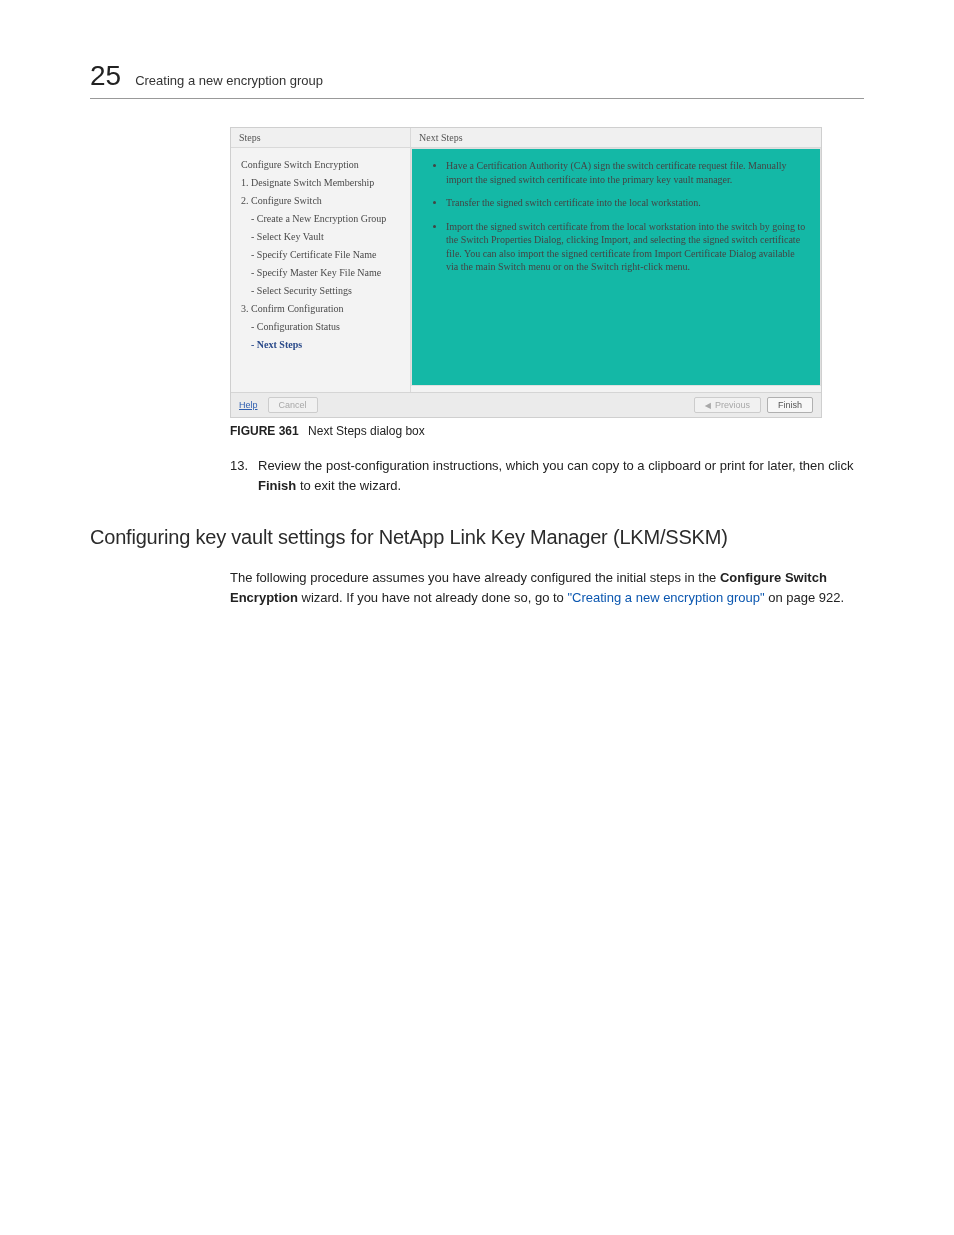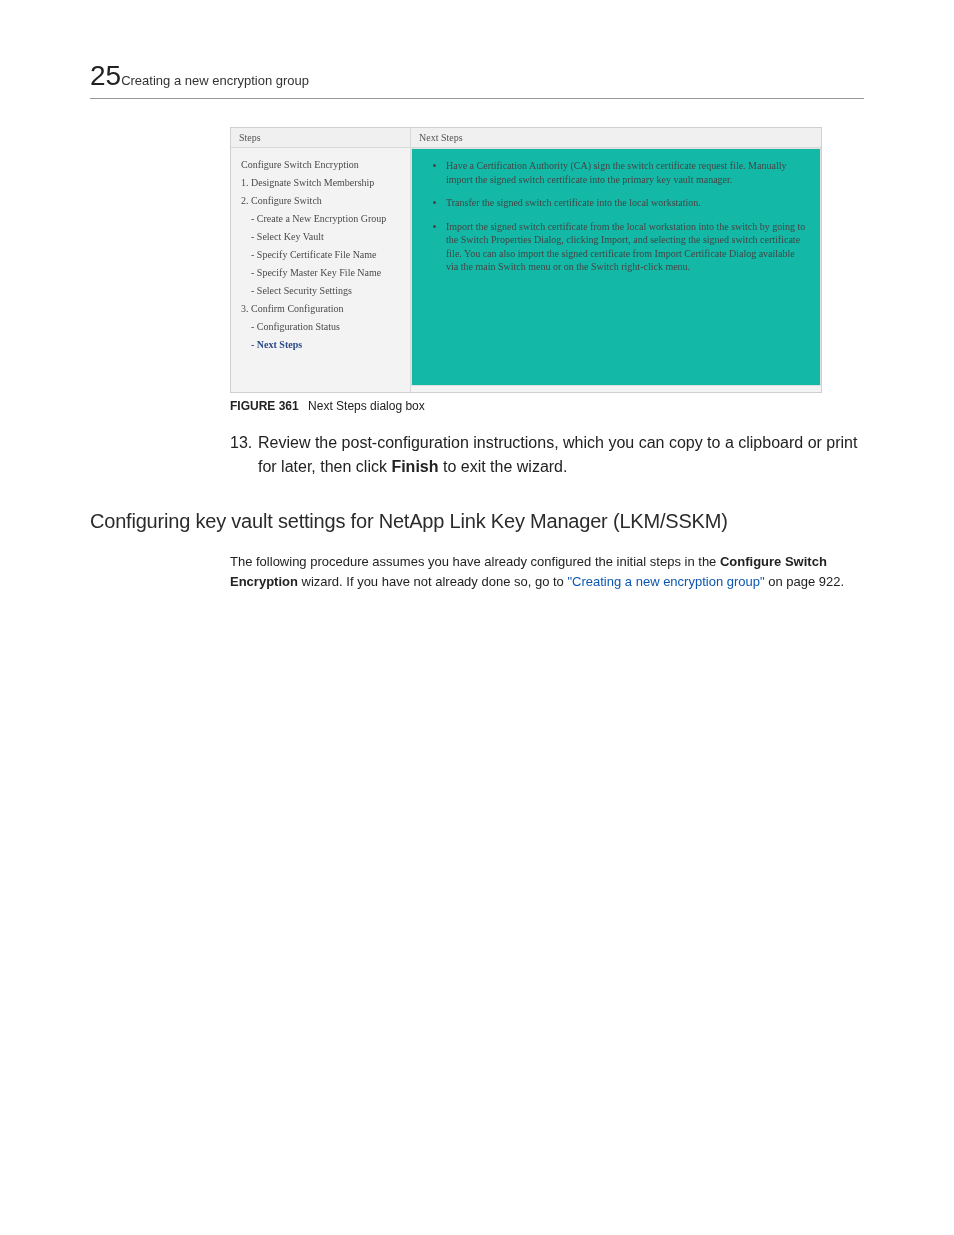--- a/index.html
+++ b/index.html
@@ -12,20 +12,21 @@
   .page {
     width: 954px;
     height: 1235px;
     box-sizing: border-box;
     padding: 60px 90px 60px 90px;
     position: relative;
   }
   .header-line {
     display: flex;
     align-items: baseline;
+    gap: 14px;
     border-bottom: 1px solid #999;
     padding-bottom: 6px;
     margin-bottom: 28px;
   }
   .chapter-number {
     font-size: 28px;
     font-weight: 300;
     color: #222;
   }
   .chapter-title {
@@ -152,21 +153,21 @@
     color: #222;
     margin-top: 6px;
     margin-bottom: 18px;
   }
   .figure-caption .label { font-weight: bold; margin-right: 6px; }
 
   
   .num-step {
     margin-left: 140px;
     display: flex;
-    font-size: 16px;
+    font-size: 13px;
     line-height: 1.5;
     color: #222;
     margin-bottom: 22px;
   }
   .num-step .num { width: 28px; flex-shrink: 0; }
   .num-step .txt { }
   .bold { font-weight: bold; }
 
   h2.section {
     margin-left: 140px;
@@ -219,20 +220,27 @@
         <div class="col-header">Next Steps</div>
         <div class="next-content">
           <ul>
             <li>Have a Certification Authority (CA) sign the switch certificate request file. Manually import the signed switch certificate into the primary key vault manager.</li>
             <li>Transfer the signed switch certificate into the local workstation.</li>
             <li>Import the signed switch certificate from the local workstation into the switch by going to the Switch Properties Dialog, clicking Import, and selecting the signed switch certificate file. You can also import the signed certificate from Import Certificate Dialog available via the main Switch menu or on the Switch right-click menu.</li>
           </ul>
         </div>
       </div>
     </div>
+    <div class="dialog-footer">
+      <button class="foot-btn link">Help</button>
+      <button class="foot-btn disabled">Cancel</button>
+      <span class="spacer"></span>
+      <button class="foot-btn disabled"><span class="prev-arrow">◀</span><span>Previous</span></button>
+      <button class="foot-btn" style="margin-left:6px;">Finish</button>
+    </div>
   </div>
 
   <div class="figure-caption">
     <span class="label">FIGURE 361</span>
     <span>Next Steps dialog box</span>
   </div>
 
   <div class="num-step">
     <div class="num">13.</div>
     <div class="txt">

